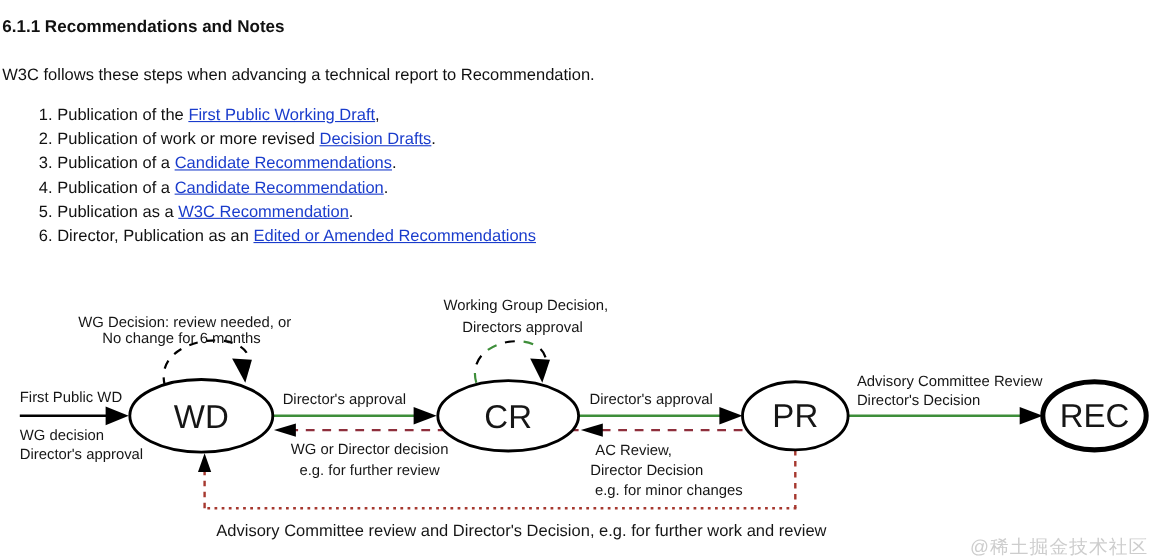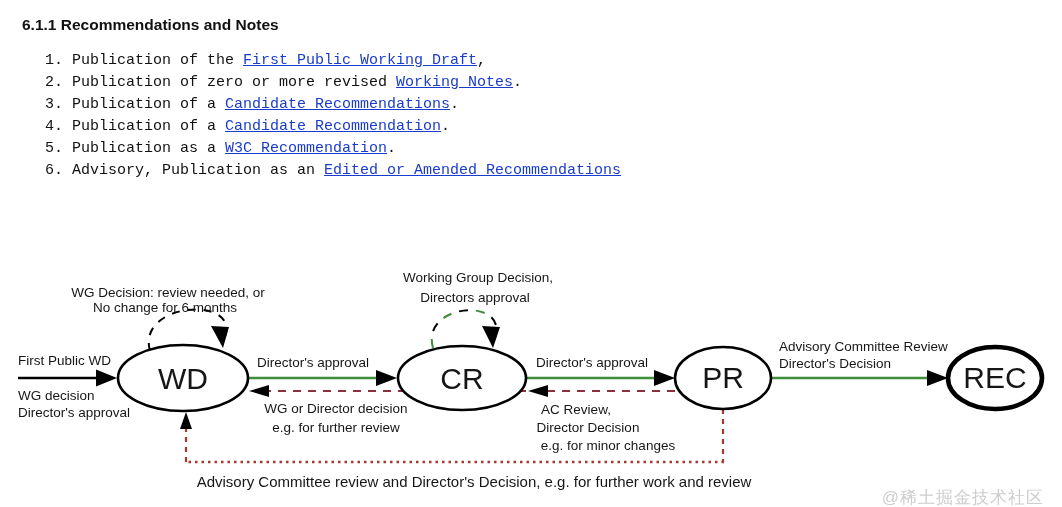--- a/index.html
+++ b/index.html
@@ -1,53 +1,54 @@
 <!DOCTYPE html>
 <html><head>
 <meta charset="utf-8">
 <style>
   html,body{margin:0;padding:0;background:#ffffff;}
   body{
     width:1062px;height:507px;position:relative;overflow:hidden;
     font-family:"Liberation Sans","DejaVu Sans",sans-serif;
     color:#111111;
   }
-  .content{padding-left:22px;}
+  .content{padding-left:2px;}
   h3.section-heading{
     margin:15px 0 0 0;font-size:15.5px;line-height:19px;font-weight:bold;color:#111;
   }
   p.intro{margin:25px 0 0 0;font-size:15px;line-height:19px;}
-  ol.steps{margin:16px 0 0 0;padding-left:50px;font-size:15px;line-height:22px;font-family:Liberation Mono, monospace;}
+  ol.steps{margin:16px 0 0 0;padding-left:50px;font-size:15px;line-height:22px;}
   ol.steps li{padding:0;margin:0;}
   a.doc-link{color:#1a3ccc;text-decoration:underline;cursor:pointer;}
   figure.diagram{margin:0;position:absolute;left:0;top:255px;width:1062px;height:252px;}
   svg text{
     font-family:"Liberation Sans","DejaVu Sans",sans-serif;
     fill:#161616;
   }
   svg text.edge-label{font-size:13.5px;}
   svg text.node-label{font-size:30px;}
   svg text.caption{font-size:15px;}
   .watermark{
     position:absolute;top:486px;right:18px;
     font-size:17px;color:#cdcdcd;letter-spacing:1px;
   }
 </style>
 </head>
 <body>
 
 <div class="content">
   <h3 class="section-heading">6.1.1 Recommendations and Notes</h3>
+  <p class="intro">W3C follows these steps when advancing a technical report to Recommendation.</p>
   <ol class="steps">
     <li><span>Publication of the </span><a href="#" class="doc-link">First Public Working Draft</a><span>,</span></li>
-    <li><span>Publication of zero or more revised </span><a href="#" class="doc-link">Working Notes</a><span>.</span></li>
+    <li><span>Publication of work or more revised </span><a href="#" class="doc-link">Decision Drafts</a><span>.</span></li>
     <li><span>Publication of a </span><a href="#" class="doc-link">Candidate Recommendations</a><span>.</span></li>
     <li><span>Publication of a </span><a href="#" class="doc-link">Candidate Recommendation</a><span>.</span></li>
     <li><span>Publication as a </span><a href="#" class="doc-link">W3C Recommendation</a><span>.</span></li>
-    <li><span>Advisory, Publication as an </span><a href="#" class="doc-link">Edited or Amended Recommendations</a><span></span></li>
+    <li><span>Director, Publication as an </span><a href="#" class="doc-link">Edited or Amended Recommendations</a><span></span></li>
   </ol>
 </div>
 
 <figure class="diagram">
 <svg width="1062" height="252" viewBox="0 0 1062 252">
 
   <line x1="18" y1="123" x2="99" y2="123" stroke="#000" stroke-width="2.4"></line>
   <polygon points="117,123 96,114.5 96,131.5" fill="#000"></polygon>
 
   <path d="M 150 96 C 136 46, 244 40, 224 84" fill="none" stroke="#000" stroke-width="2" stroke-dasharray="8 8"></path>

